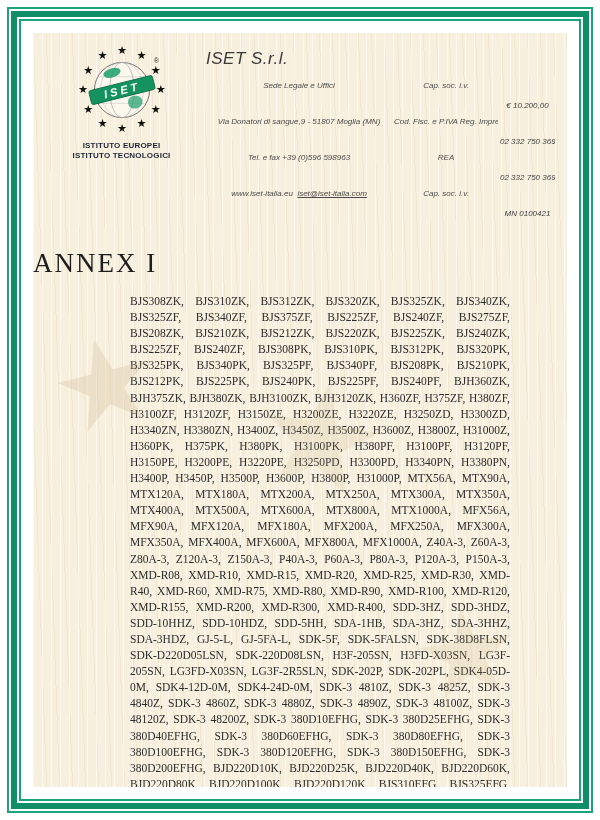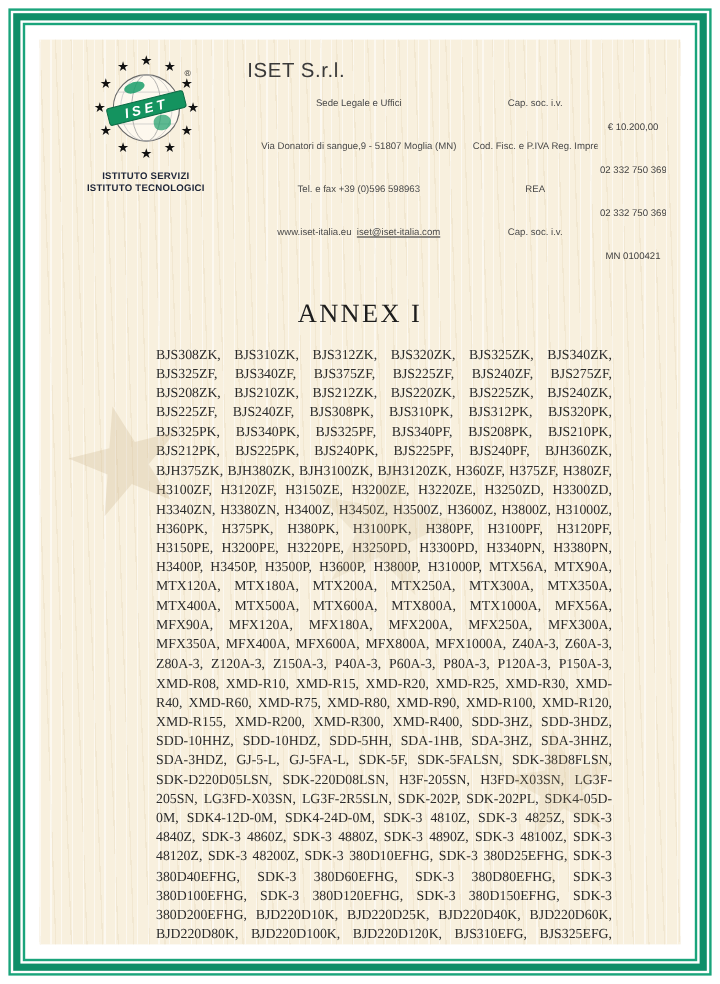--- a/index.html
+++ b/index.html
@@ -17,31 +17,31 @@
   .wm{position:absolute;color:rgba(190,165,120,.22);font-size:120px;line-height:1;
       user-select:none;pointer-events:none;}
   .wm1{left:18px;top:290px;transform:rotate(-14deg);}
   .wm2{left:220px;top:330px;font-size:150px;transform:rotate(10deg);color:rgba(190,165,120,.15);}
   .wm3{left:380px;top:560px;transform:rotate(-8deg);color:rgba(190,165,120,.16);}
 
   .header{display:flex;align-items:flex-start;padding:10px 12px 0 26px;}
   .logo-col{width:125px;flex:0 0 auto;text-align:center;}
   .org-name{margin-top:2px;font-size:8px;font-weight:bold;color:#1c2437;line-height:1.3;
             letter-spacing:.2px;}
-  .info-col{flex:1;padding-left:22px;padding-top:6px;}
+  .info-col{flex:1;padding-left:22px;padding-top:6px;font-style:italic;}
   .company{font-size:17px;color:#3a3a3a;letter-spacing:.5px;margin:0 0 12px 0;font-weight:normal;}
   .rows{display:grid;grid-template-columns:186px 104px auto;column-gap:2px;row-gap:7px;
         font-size:8px;color:#4a4a4a;text-align:center;}
   .rows .cell{white-space:nowrap;overflow:hidden;}
   .val{color:#3f3f3f;margin-top:20px;}
   a.link{color:#4a4a4a;text-decoration:none;}
   a.email{text-decoration:underline;}
 
-  .annex-title{margin-top:30px;text-align:center;font-family:"Liberation Serif",serif;
-               font-size:22px;color:#1d1d1d;letter-spacing:2px;}
+  .annex-title{margin-top:30px;text-align:left;font-family:"Liberation Serif",serif;
+               font-size:27px;color:#1d1d1d;letter-spacing:2px;}
   .models{margin:14px 0 0 97px;width:380px;font-family:"Liberation Serif",serif;
           font-size:11.5px;line-height:16.1px;color:#2b2b2b;text-align:justify;
           word-spacing:.5px;}
 </style>
 </head>
 <body>
 
 <div class="page">
   <div class="f1">
    <div class="f2">
@@ -82,21 +82,21 @@
                 <path d="M55,52 q8,-2 10,4 q1,6 -6,8 q-7,1 -8,-5 q-1,-5 4,-7 Z" fill="#1a9e6a" opacity="0.7"></path>
               </g>
 
               <g transform="rotate(-14 45 46)">
                 <rect x="13" y="39" width="64" height="14" rx="2" fill="#14935f" stroke="#0b6a44" stroke-width="0.8"></rect>
                 <text x="45" y="50" text-anchor="middle" fill="#fff" font-size="11" font-style="italic" font-weight="bold" letter-spacing="3">ISET</text>
               </g>
               <text x="76" y="20" font-size="7" fill="#333">®</text>
             </svg>
             <div class="org-name">
-              <div>ISTITUTO SERVIZI</div>
+              <div>ISTITUTO EUROPEI</div>
               <div>ISTITUTO TECNOLOGICI</div>
             </div>
           </div>
 
           <div class="info-col">
             <h1 class="company">ISET S.r.l.</h1>
             <div class="rows">
               <div class="cell">Sede Legale e Uffici</div>
               <div class="cell">Cap. soc. i.v.</div>
               <div class="cell val">€ 10.200,00</div>

